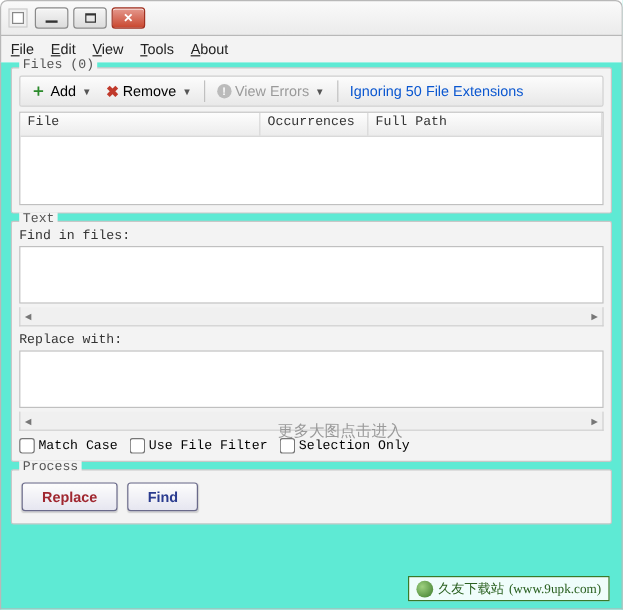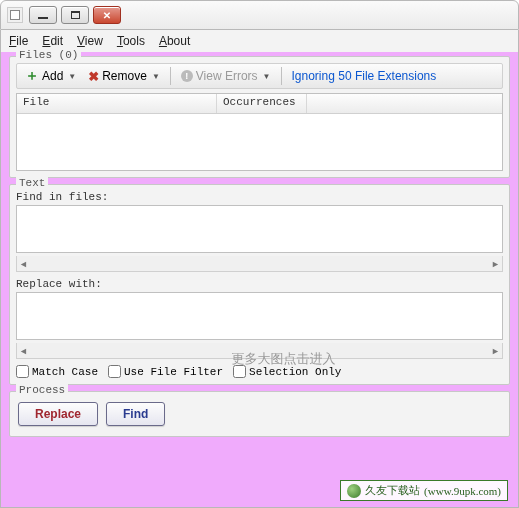--- a/index.html
+++ b/index.html
@@ -15,21 +15,21 @@
 .win-btn.close { background: linear-gradient(to bottom, #e59a8f, #c9472f); border-color: #a03020; color: #fff; font-weight: bold; }
 .win-btn.min span { display:block; width:10px; height:2px; background:#333; margin-top:6px;}
 .win-btn.max span { display:block; width:9px; height:8px; border:1px solid #333; border-top-width:2px;}
 
 
 .menubar { height: 22px; background: #f3f3f3; display: flex; align-items: center; padding: 0 8px; gap: 14px; border-left: 1px solid #b8b8b8; border-right: 1px solid #b8b8b8; }
 .menu-item { font-size: 12px; color: #222; cursor: pointer; }
 .menu-item .ul { text-decoration: underline; }
 
 
-.content { border: 1px solid #b8b8b8; border-top: none; padding: 4px 8px 8px 8px; background: #f0abfc; height: calc(508px - 30px - 22px); position: relative; }
+.content { border: 1px solid #b8b8b8; border-top: none; padding: 4px 8px 8px 8px; background: #5eead4; height: calc(508px - 30px - 22px); position: relative; }
 
 
 .group { border: 1px solid #c7c7c7; border-radius: 2px; padding: 6px; margin-bottom: 6px; background: #f3f3f3; position: relative; }
 .group-label { position: absolute; top: -8px; left: 6px; background: #f3f3f3; padding: 0 3px; font-size: 11px; color: #555; font-family: "Courier New", monospace; }
 
 
 .toolbar { height: 26px; display: flex; align-items: center; gap: 4px; background: linear-gradient(to bottom, #fcfcfc, #e8e8e8); border: 1px solid #d0d0d0; border-radius: 2px; padding: 0 4px; margin-bottom: 4px; }
 .tbtn { display: flex; align-items: center; gap: 3px; padding: 2px 4px; cursor: pointer; font-size: 12px; }
 .icon-add { color: #2b8a2b; font-weight: bold; font-size: 14px; }
 .icon-remove { color: #c0392b; font-weight: bold; font-size: 13px; }
@@ -119,20 +119,21 @@
       <div class="tsep"></div>
       <div class="tbtn link-like">
         <span>Ignoring 50 File Extensions</span>
       </div>
     </div>
 
     <div class="table-wrap">
       <div class="thead">
         <div class="th th1">File</div>
         <div class="th th2">Occurrences</div>
+        <div class="th th3">Full Path</div>
       </div>
     </div>
   </div>
 
   <div class="group" style="position:relative;">
     <span class="group-label">Text</span>
 
     <span class="label-mono">Find in files:</span>
     <textarea class="textarea" style=""></textarea>
     <div class="hscroll">

